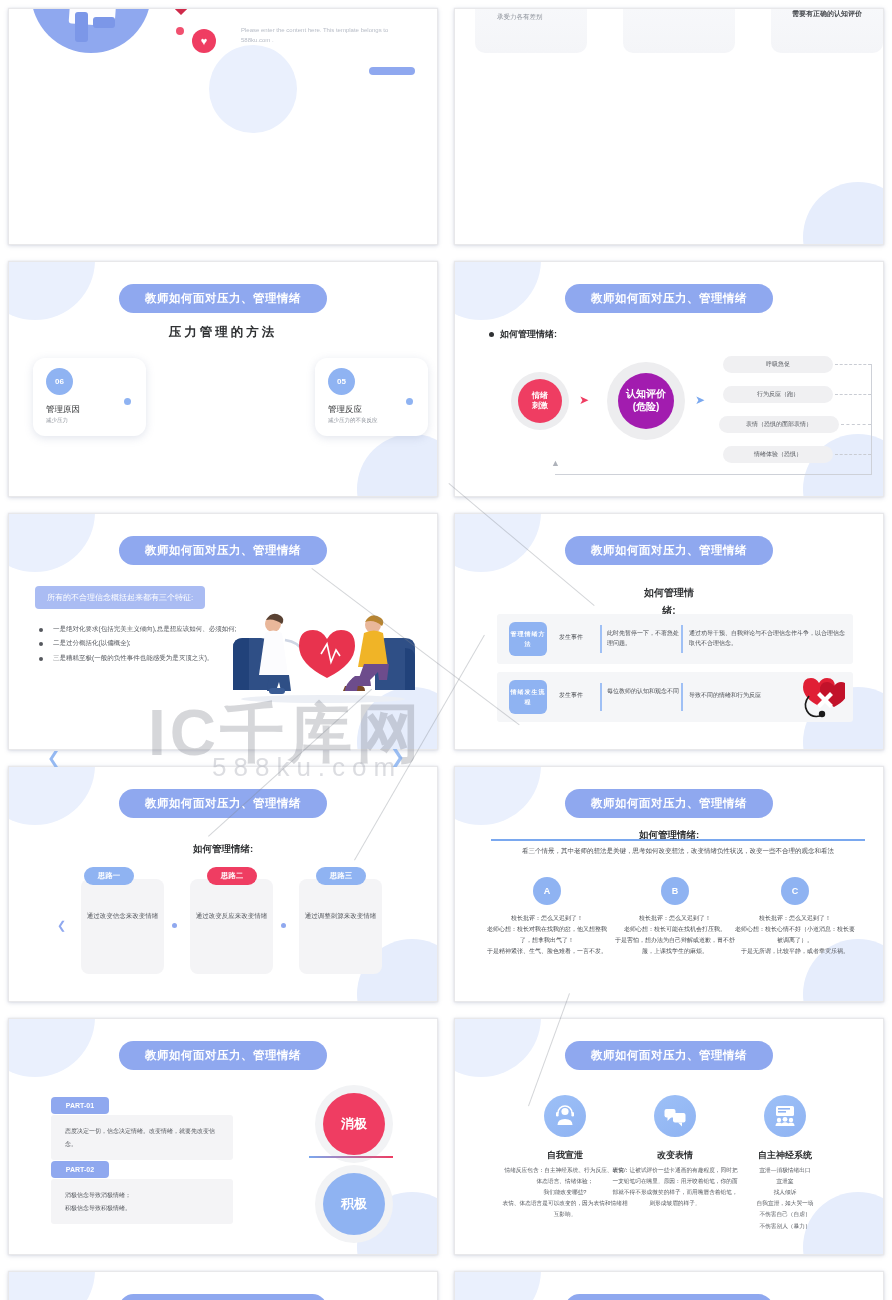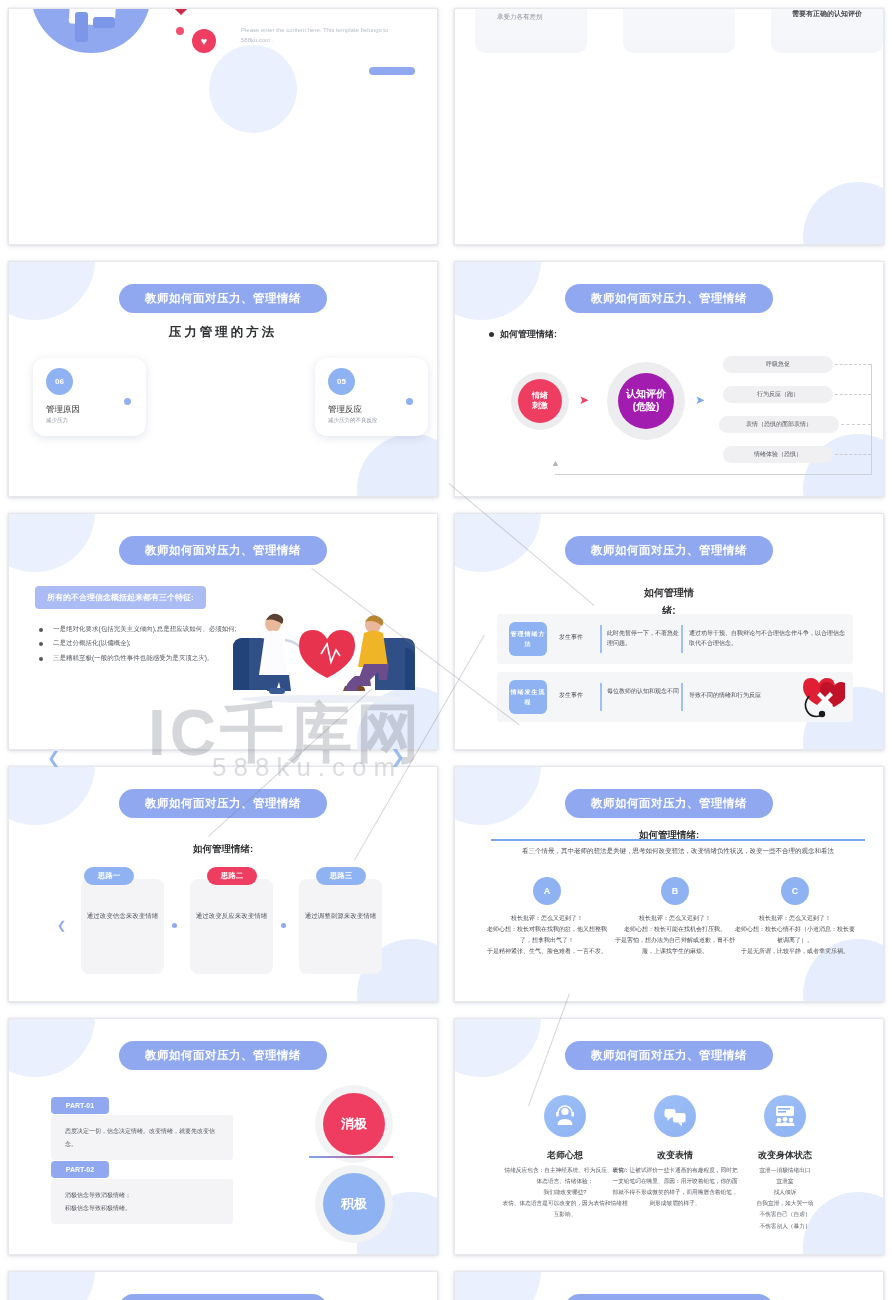--- a/index.html
+++ b/index.html
@@ -77,21 +77,21 @@
   .ring.outer{background:#ededef;}
   .arrow{position:absolute;font-size:12px;font-weight:bold;}
   .tagbox{position:absolute;background:#f0f0f2;border-radius:11px;height:17px;width:86px;
        display:flex;align-items:center;justify-content:center;font-size:6px;color:#55585e;}
   .dline{position:absolute;border-top:1px dashed #c9ccd3;}
   .vline{position:absolute;border-left:1px solid #ced1d8;}
   .hline{position:absolute;border-top:1px solid #ced1d8;}
 
   
   .beliefbar{position:absolute;left:26px;top:72px;background:#aabcf3;border-radius:4px;
-      padding:6px 12px;color:#fff;font-size:8px;font-weight:bold;}
+      padding:6px 12px;color:#fff;font-size:8px;font-weight:normal;}
   .blist{position:absolute;left:30px;top:108px;width:210px;font-size:6.5px;color:#55585e;line-height:2.2;}
   .blist li{list-style:none;position:relative;padding-left:14px;}
   .blist li:before{content:"";position:absolute;left:0;top:6px;width:4px;height:4px;border-radius:50%;background:#55585e;}
   .illus{position:absolute;right:16px;top:86px;width:196px;height:104px;}
 
   
   .row-band{position:absolute;left:42px;width:356px;height:50px;background:#f5f6f8;border-radius:3px;}
   .tagblue{position:absolute;width:38px;height:34px;border-radius:6px;background:#8fb3f2;color:#fff;
      font-size:6px;font-weight:bold;display:flex;align-items:center;justify-content:center;text-align:center;
      line-height:1.7;letter-spacing:1px;}
@@ -377,21 +377,21 @@
 
       <div class="ic-circ" style="left:89px">
         <svg width="24" height="24" viewBox="0 0 24 24" fill="#fff">
             <circle cx="12" cy="7.5" r="3.6"></circle>
             <path d="M4.5 21 q0-6 7.5-6 q7.5 0 7.5 6z"></path>
             <path d="M5 9 a7 7 0 0 1 14 0" stroke="#fff" stroke-width="1.6" fill="none"></path>
             <rect x="3" y="8" width="2.6" height="4.6" rx="1.3"></rect>
             <rect x="18.4" y="8" width="2.6" height="4.6" rx="1.3"></rect>
           </svg>
       </div>
-      <div class="ic-h" style="left:47px">老师心想</div>
+      <div class="ic-h" style="left:47px">自我宣泄</div>
       <div class="ic-b" style="left:47px;white-space:pre-line;">情绪反应包含：自主神经系统、行为反应、表情/体态语言、情绪体验；
 我们能改变哪些?
 表情、体态语言是可以改变的，因为表情和情绪相互影响。</div>
 
       <div class="ic-circ" style="left:199px">
         <svg width="24" height="24" viewBox="0 0 24 24" fill="#fff">
             <rect x="1.5" y="5" width="11" height="8.5" rx="2"></rect>
             <path d="M4.5 13 l0 4 l4-4z"></path>
             <rect x="10" y="9" width="12.5" height="9.5" rx="2"></rect>
             <path d="M19 18.5 l0 4 l-4-4z"></path>
@@ -406,21 +406,21 @@
             <rect x="5" y="4" width="12" height="1.6" fill="#8fb3f2"></rect>
             <rect x="5" y="7" width="8" height="1.6" fill="#8fb3f2"></rect>
             <circle cx="6" cy="16" r="2.2"></circle>
             <circle cx="12" cy="15.3" r="2.4"></circle>
             <circle cx="18" cy="16" r="2.2"></circle>
             <path d="M2.5 22 q0-3.4 3.5-3.4 q3.5 0 3.5 3.4z"></path>
             <path d="M8 22 q0-3.8 4-3.8 q4 0 4 3.8z"></path>
             <path d="M14.5 22 q0-3.4 3.5-3.4 q3.5 0 3.5 3.4z"></path>
           </svg>
       </div>
-      <div class="ic-h" style="left:267px">改变身体状态</div>
+      <div class="ic-h" style="left:267px">自主神经系统</div>
       <div class="ic-b" style="left:267px;white-space:pre-line;">宣泄—消极情绪出口
 宣泄室
 找人倾诉
 自我宣泄，如大哭一场
 不伤害自己（自虐）
 不伤害别人（暴力）</div>
     </div>
   </div>
 
   <div class="cell">

